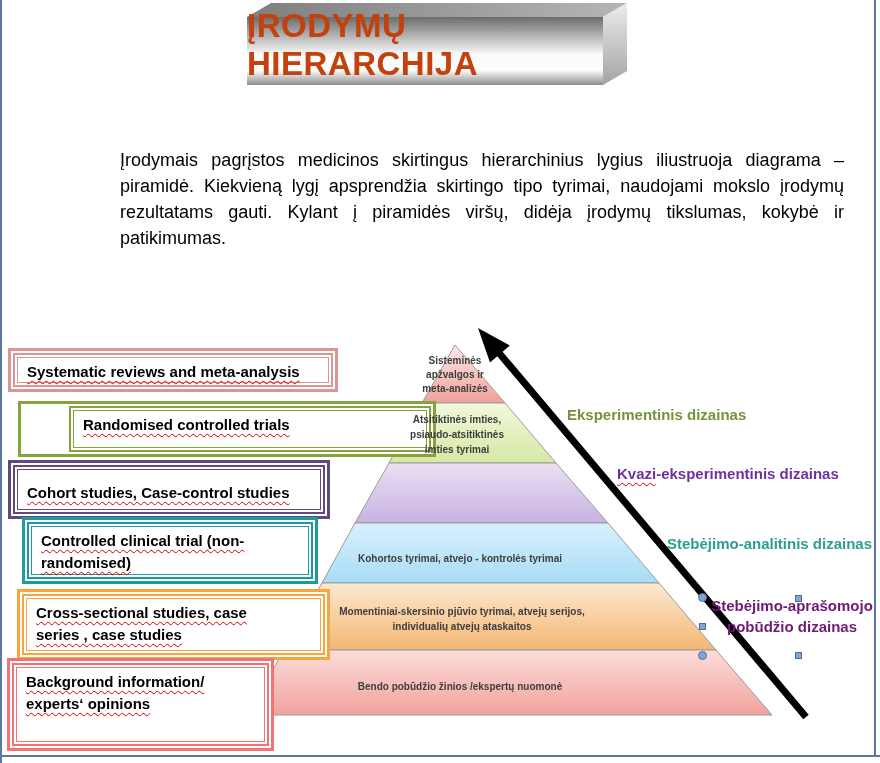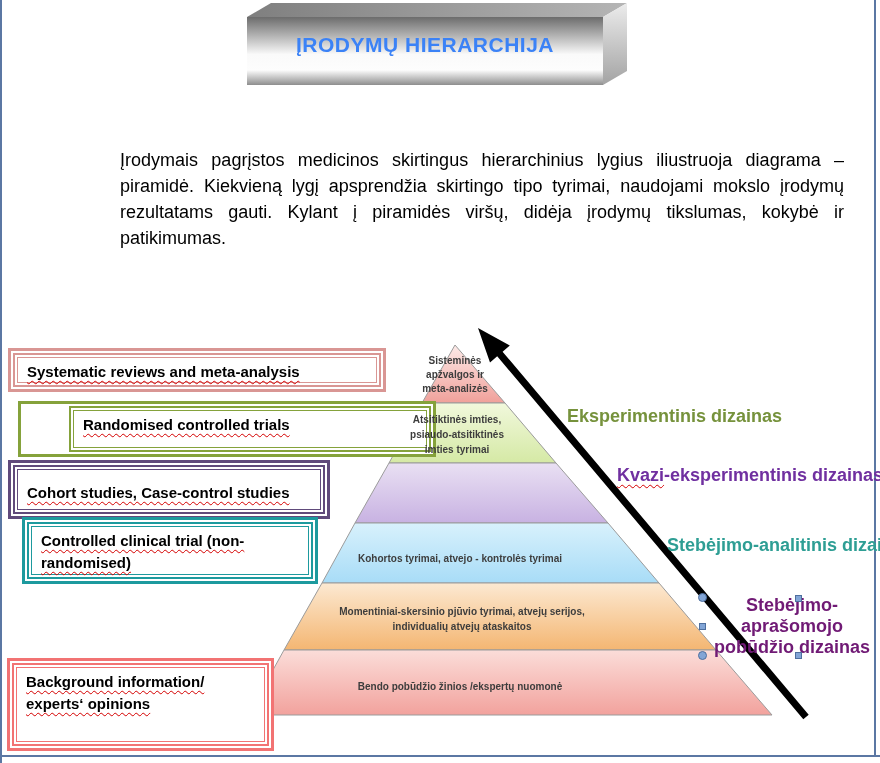--- a/index.html
+++ b/index.html
@@ -9,52 +9,52 @@
 
   .edge { position:absolute; background:#5b77a3; z-index:0; }
   .edge-left  { left:0; top:0; width:2px; height:763px; }
   .edge-right { left:874; top:0; width:2px; height:757px; left:874px; }
   .edge-bottom{ left:0; top:755px; width:880px; height:2px; }
 
   .shapes { position:absolute; left:0; top:0; z-index:1; }
 
   .title-text { position:absolute; left:247px; top:17px; width:356px; height:56px;
     display:flex; align-items:center; justify-content:center; z-index:3;
-    font-size:21px; font-weight:bold; letter-spacing:.5px; color:#3b82f6; }
+    font-size:33px; font-weight:bold; letter-spacing:.5px; color:#c2410c; }
 
   .intro { position:absolute; left:120px; top:147px; width:724px; z-index:3;
     font-size:18px; line-height:26px; color:#000; text-align:justify; }
 
   .lbox { position:absolute; border:3px solid; background:#fff; z-index:2;
     display:flex; padding:2px; }
   .lbox .b1 { flex:1; border:2px solid; border-color:inherit; display:flex; padding:2px; }
   .lbox .b2 { flex:1; border:1px solid; border-color:inherit; padding:3px 9px; }
   .lbox-label { font-size:15px; font-weight:bold; color:#000; line-height:22px;
     white-space:pre-line; }
   .sq-ul { text-decoration-line:underline; text-decoration-style:wavy;
     text-decoration-color:#d40000; text-decoration-thickness:1px; text-underline-offset:3px; }
 
-  .box1 { left:8px;  top:348px; width:378px; height:44px; }
+  .box1 { left:8px;  top:348px; width:330px; height:44px; }
   .box2 { left:18px; top:401px; width:418px; height:56px; }
   .box3 { left:8px;  top:460px; width:322px; height:59px; }
   .box3 .b2 { padding-top:12px; }
   .box4 { left:3px;  top:517px; width:296px; height:67px;margin-left:19px; }
   .box5 { left:17px; top:589px; width:313px; height:71px; }
   .box6 { left:7px;  top:658px; width:267px; height:93px; }
 
   .band-label { position:absolute; z-index:3; text-align:center; font-weight:bold;
     font-size:10px; line-height:15px; white-space:pre-line; }
   .bl1 { left:385px; top:354px; width:140px; line-height:14px; }
   .bl2 { left:372px; top:412px; width:170px; }
   .bl3 { left:345px; top:485px; width:230px; }
   .bl4 { left:315px; top:551px; width:290px; white-space:nowrap; }
   .bl5 { left:287px; top:604px; width:350px; }
   .bl6 { left:295px; top:679px; width:330px; white-space:nowrap; }
 
-  .design-label { position:absolute; z-index:4; font-size:18px; font-weight:bold; white-space:nowrap; }
+  .design-label { position:absolute; z-index:4; font-size:15px; font-weight:bold; white-space:nowrap; }
   .dl1 { left:567px; top:406px; }
   .dl2 { left:617px; top:465px; }
   .dl3 { left:667px; top:535px; }
   .dl4 { left:706px; top:595px; width:172px; text-align:center; white-space:pre-line; line-height:21px; }
 
   .handle { position:absolute; z-index:6; border:1px solid; }
   .handle-sq { width:7px; height:7px; }
   .handle-ci { width:9px; height:9px; border-radius:50%; }
   .h-tl { left:698px; top:593px; }
   .h-tm { left:795px; top:595px; }
@@ -145,20 +145,26 @@
     <div class="b1">
         <div class="b2"><span class="lbox-label sq-ul">Cohort studies, Case-control studies</span></div>
       </div>
   </div>
   <div class="lbox box4" style="border-color: rgb(29, 154, 158);">
     <div class="b1">
         <div class="b2"><span class="lbox-label sq-ul">Controlled clinical trial (non-
 randomised)</span></div>
       </div>
   </div>
+  <div class="lbox box5" style="border-color: rgb(249, 164, 60);">
+    <div class="b1">
+        <div class="b2"><span class="lbox-label sq-ul">Cross-sectional studies, case
+series , case studies</span></div>
+      </div>
+  </div>
   <div class="lbox box6" style="border-color: rgb(242, 115, 115);">
     <div class="b1">
         <div class="b2"><span class="lbox-label sq-ul">Background information/
 experts‘ opinions</span></div>
       </div>
   </div>
 
   <div class="band-label bl1" style="color: rgb(61, 61, 61);">Sisteminės
 apžvalgos ir
 meta-analizės</div>

